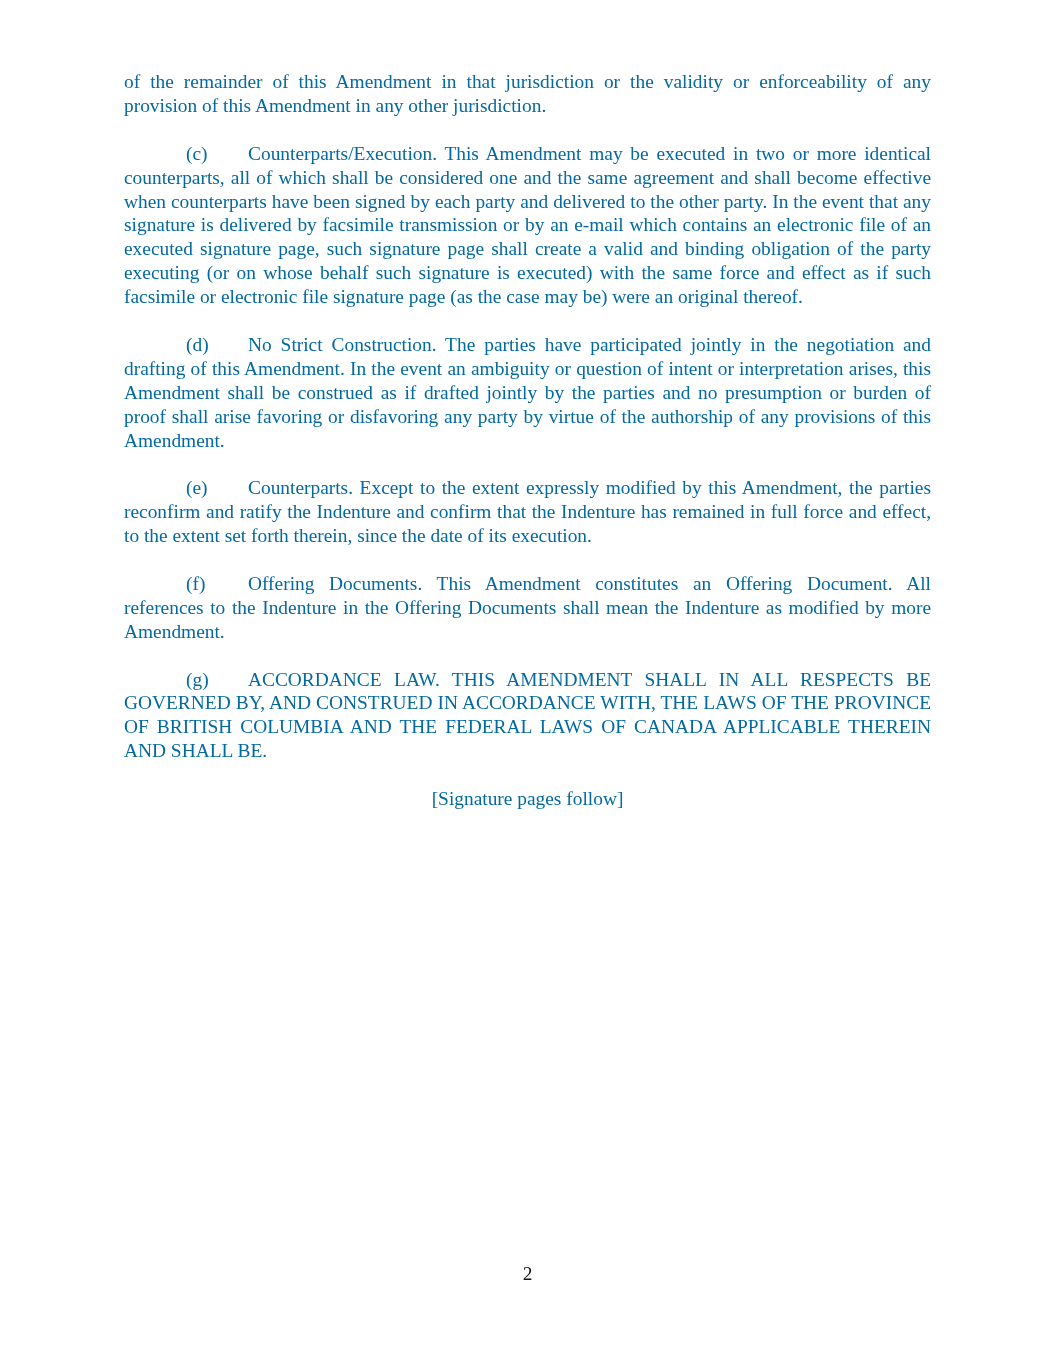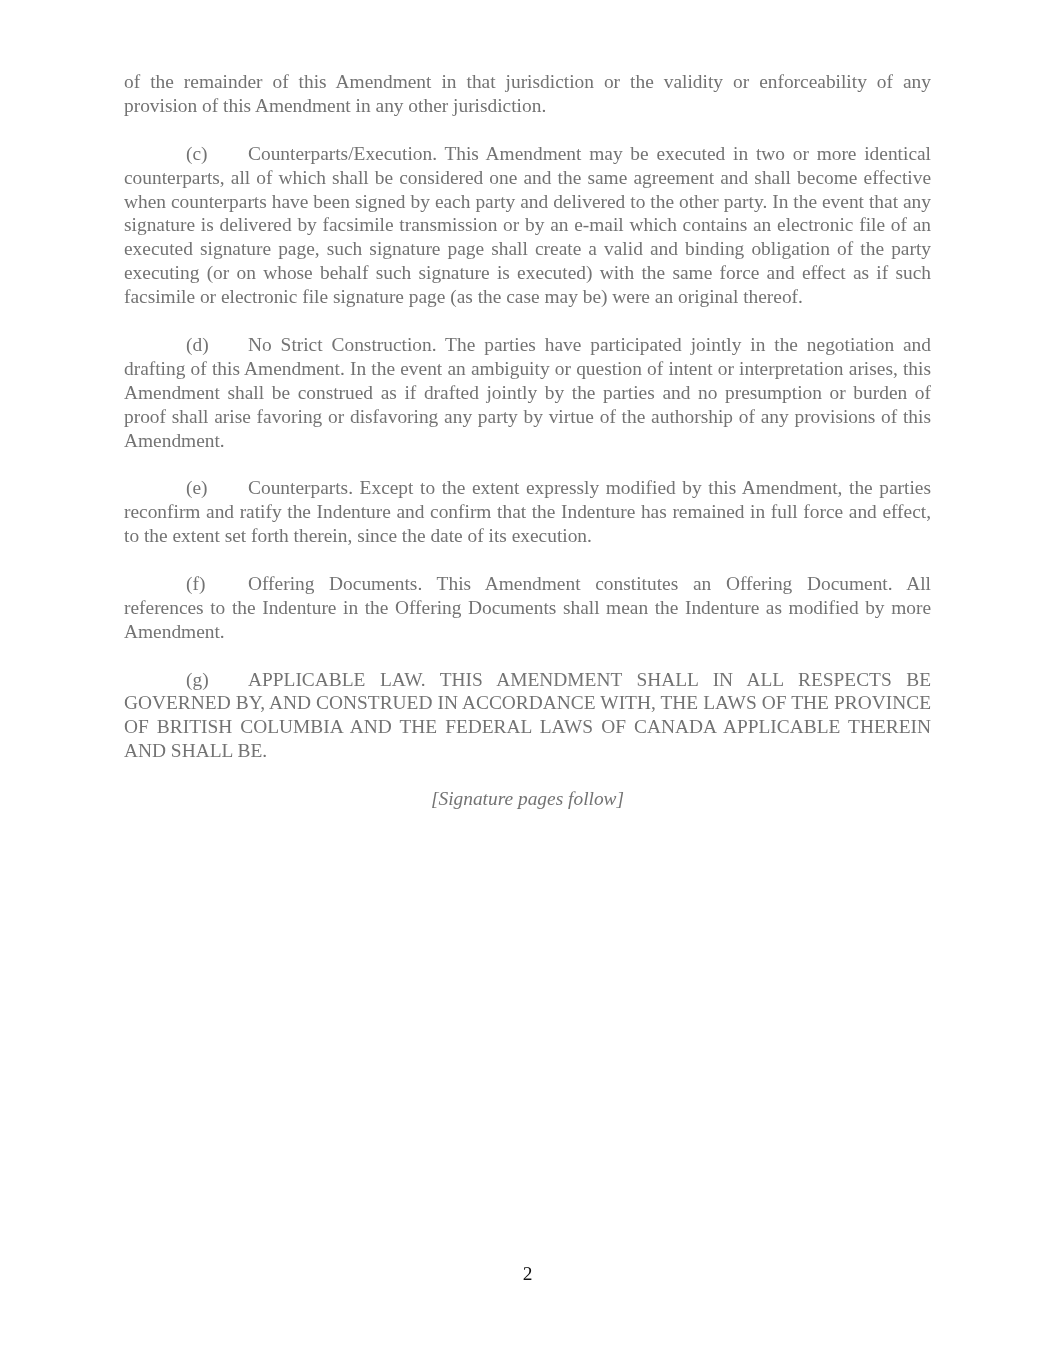--- a/index.html
+++ b/index.html
@@ -1,43 +1,43 @@
 <!DOCTYPE html>
 <html><head>
 <meta charset="utf-8">
 <style>
   html, body { margin: 0; padding: 0; background: #ffffff; }
   body { width: 1055px; height: 1365px; position: relative; overflow: hidden; }
   .page {
     position: absolute; left: 124px; top: 70px; width: 807px;
     font-family: "Liberation Serif", serif; font-size: 19.4px; line-height: 23.9px;
-    color: #737373;
+    color: #0369a1;
   }
   p { margin: 0; text-align: justify; text-align-last: left; }
   .para { margin-bottom: 23.9px; }
   .indent { display: inline-block; width: 62px; margin-left: 62px; }
   .u { text-underline-offset: 2px; text-decoration-thickness: 1px; }
-  .signature-note { text-align: left; text-align-last: center; font-style: italic; }
+  .signature-note { text-align: left; text-align-last: center; }
   .page-number {
     position: absolute; top: 1263px; left: 0; width: 1055px; text-align: center;
     font-family: "Liberation Serif", serif; font-size: 19.4px; color: #111111;
   }
 </style>
 </head>
 <body>
 
 <div class="page">
   <p class="para">of the remainder of this Amendment in that jurisdiction or the validity or enforceability of any provision of this Amendment in any other jurisdiction.</p>
 
   <p class="para"><span class="indent">(c)</span><span class="u">Counterparts/Execution</span><span>. This Amendment may be executed in two or more identical counterparts, all of which shall be considered one and the same agreement and shall become effective when counterparts have been signed by each party and delivered to the other party. In the event that any signature is delivered by facsimile transmission or by an e-mail which contains an electronic file of an executed signature page, such signature page shall create a valid and binding obligation of the party executing (or on whose behalf such signature is executed) with the same force and effect as if such facsimile or electronic file signature page (as the case may be) were an original thereof.</span></p>
 
   <p class="para"><span class="indent">(d)</span><span class="u">No Strict Construction</span><span>. The parties have participated jointly in the negotiation and drafting of this Amendment. In the event an ambiguity or question of intent or interpretation arises, this Amendment shall be construed as if drafted jointly by the parties and no presumption or burden of proof shall arise favoring or disfavoring any party by virtue of the authorship of any provisions of this Amendment.</span></p>
 
   <p class="para"><span class="indent">(e)</span><span class="u">Counterparts</span><span>. Except to the extent expressly modified by this Amendment, the parties reconfirm and ratify the Indenture and confirm that the Indenture has remained in full force and effect, to the extent set forth therein, since the date of its execution.</span></p>
 
   <p class="para"><span class="indent">(f)</span><span class="u">Offering Documents</span><span>. This Amendment constitutes an Offering Document. All references to the Indenture in the Offering Documents shall mean the Indenture as modified by more Amendment.</span></p>
 
-  <p class="para"><span class="indent">(g)</span><span class="u">APPLICABLE LAW</span><span>. THIS AMENDMENT SHALL IN ALL RESPECTS BE GOVERNED BY, AND CONSTRUED IN ACCORDANCE WITH, THE LAWS OF THE PROVINCE OF BRITISH COLUMBIA AND THE FEDERAL LAWS OF CANADA APPLICABLE THEREIN AND SHALL BE.</span></p>
+  <p class="para"><span class="indent">(g)</span><span class="u">ACCORDANCE LAW</span><span>. THIS AMENDMENT SHALL IN ALL RESPECTS BE GOVERNED BY, AND CONSTRUED IN ACCORDANCE WITH, THE LAWS OF THE PROVINCE OF BRITISH COLUMBIA AND THE FEDERAL LAWS OF CANADA APPLICABLE THEREIN AND SHALL BE.</span></p>
 
   <p class="signature-note">[Signature pages follow]</p>
 </div>
 
 <div class="page-number">2</div>
 
 </body></html>

